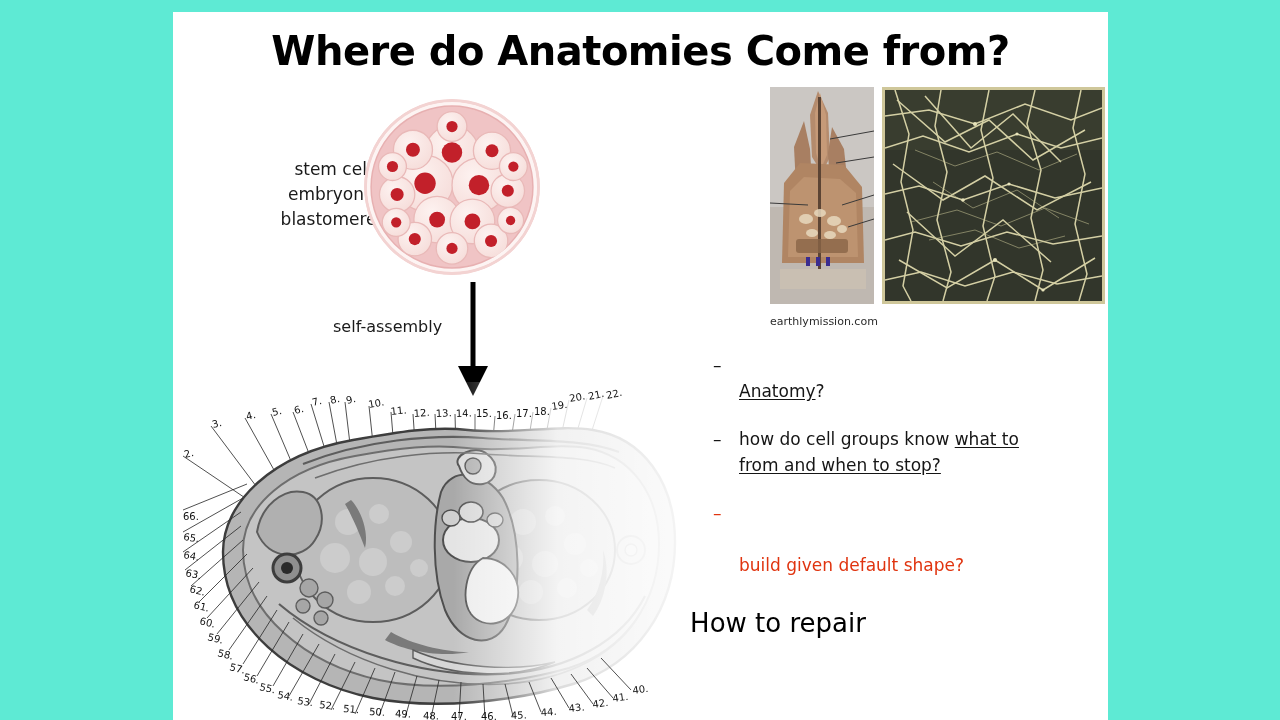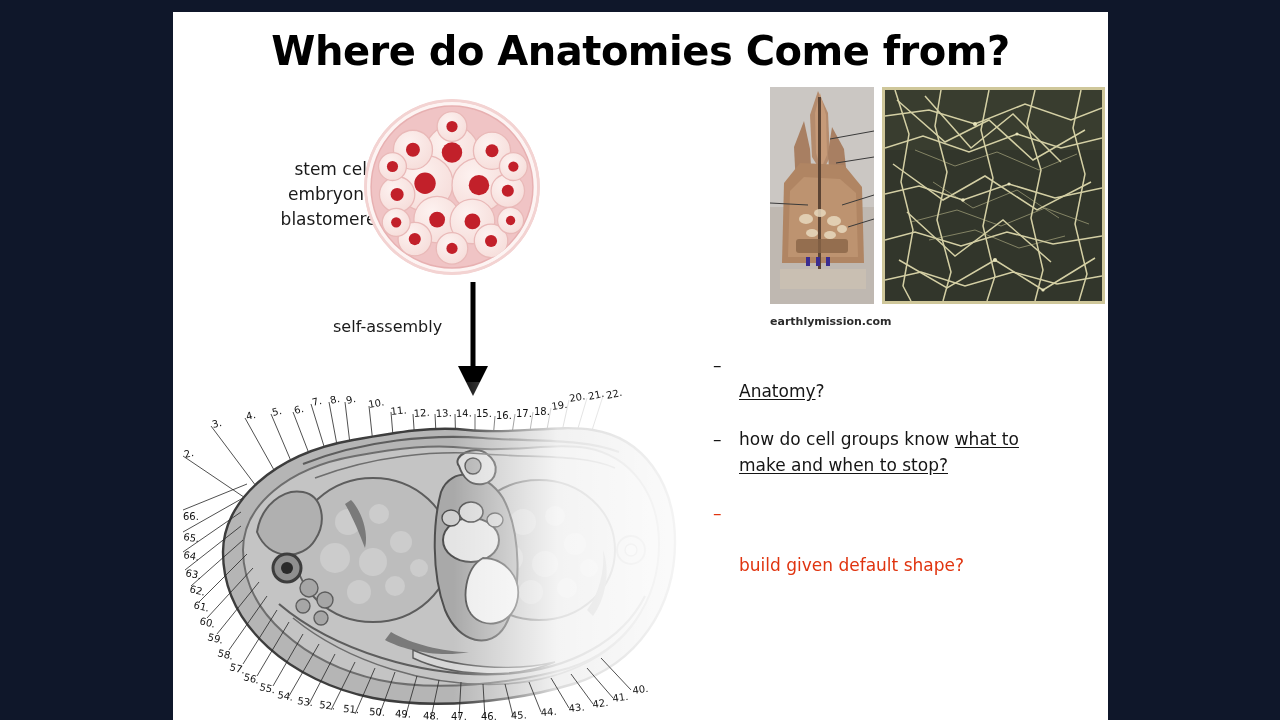--- a/index.html
+++ b/index.html
@@ -10,21 +10,21 @@
     width: 1280px;
     height: 720px;
     overflow: hidden;
     font-family: "DejaVu Sans", sans-serif;
   }
 
   #stage {
     position: relative;
     width: 1280px;
     height: 720px;
-    background: #0f172a;
+    background: #5eead4;
   }
 
   
   #slide {
     position: absolute;
     left: 173px;
     top: 12px;
     width: 935px;
     height: 708px;
     background: #ffffff;
@@ -124,21 +124,20 @@
   #photo-credit {
     position: absolute;
     left: 0;
     top: 228px;
     width: 104px;
     text-align: center;
     font-family: "DejaVu Sans", sans-serif;
     font-size: 11px;
     color: #2b2b2b;
     white-space: nowrap;
-    font-weight: bold;
   }
 
   
   #bullets {
     position: absolute;
     left: 540px;
     top: 340px;
     width: 390px;
   }
   .bullet {
@@ -552,31 +551,32 @@
         <span class="btext">
           <br>
           <span class="u">Anatomy</span><span>?</span>
         </span>
       </div>
 
       <div class="bullet">
         <span class="dash">–</span>
         <span class="btext">
           <span>how do cell groups know </span><span class="u">what to</span><br>
-          <span class="u">make and when to stop?</span>
+          <span class="u">from and when to stop?</span>
         </span>
       </div>
 
       <div class="bullet red">
         <span class="dash">–</span>
         <span class="btext">
           <br>
           <br>
           <span>build given default shape?</span>
         </span>
       </div>
     </div>
 
     <div id="repair-q">
+      <div>How to repair</div>
     </div>
 
   </div>
 </div>
 
 </body></html>

